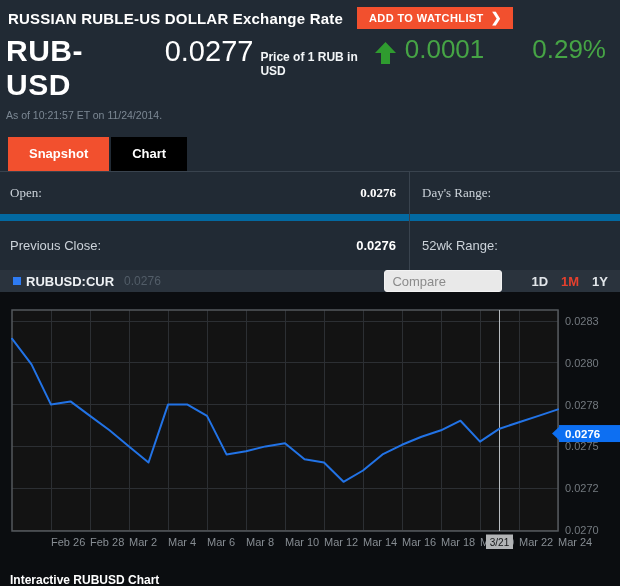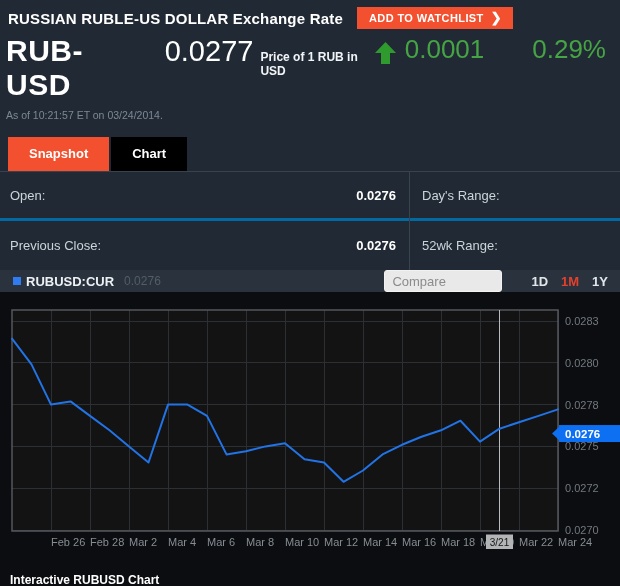--- a/index.html
+++ b/index.html
@@ -40,21 +40,21 @@
     color:#fff; cursor:pointer; background:#000;
   }
   .tab + .tab { margin-left:2px; }
   .tab.active { background:#f2502e; }
 
   
   .stats { display:flex; background:#212a34; border-top:1px solid #39434e; height:99px; }
   .stats .col-left  { width:410px; border-right:1px solid #39434e; }
   .stats .col-right { flex:1; }
   .stat-row { height:49px; display:flex; align-items:center; padding:0 13px 0 10px; }
-  .stat-row.divider { border-bottom:3px solid #0369a1; }
+  .stat-row.divider { border-bottom:7px solid #0369a1;font-family:Liberation Serif, serif; }
   .col-right .stat-row { padding-left:12px; }
   .stat-label { font-size:13px; color:#ccd3da; }
   .stat-value { margin-left:auto; font-size:13px; font-weight:bold; color:#fff; }
 
   
   .chart-toolbar { height:35px; background:#2a333d; display:flex; align-items:center; padding:0 12px 0 13px; }
   .legend-square { width:8px; height:8px; background:#2e7bf2; margin-right:5px; flex:none; }
   .legend-name { font-size:13px; font-weight:bold; color:#eef1f4; }
   .legend-price { font-size:12px; color:#525d68; margin-left:10px; }
   .compare-input {
@@ -93,21 +93,21 @@
       <span class="chg-group">
         <span class="up-arrow">
           <svg width="21" height="22" viewBox="0 0 21 22">
               <polygon points="10.5,0 21,11 15,11 15,22 6,22 6,11 0,11" fill="#2f9b2f"></polygon>
             </svg>
         </span>
         <span class="chg">0.0001</span>
         <span class="chg-pct">0.29%</span>
       </span>
     </div>
-    <div class="asof">As of 10:21:57 ET on 03/24/2014.</div>
+    <div class="asof">As of 10:21:57 ET on 11/24/2014.</div>
 
     <div class="tabs">
       <div class="tab active">Snapshot</div>
       <div class="tab">Chart</div>
     </div>
   </div>
 
   <div class="stats">
     <div class="col-left">
       <div class="stat-row divider">

